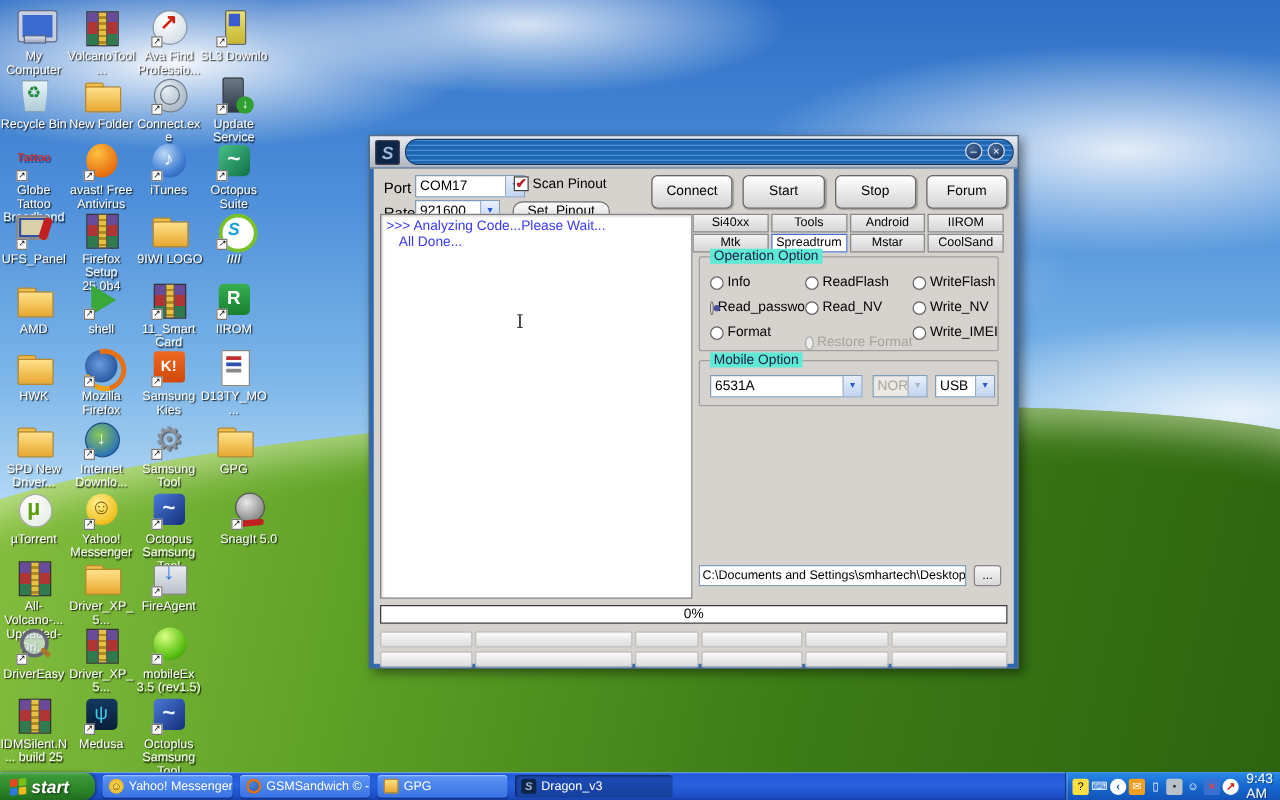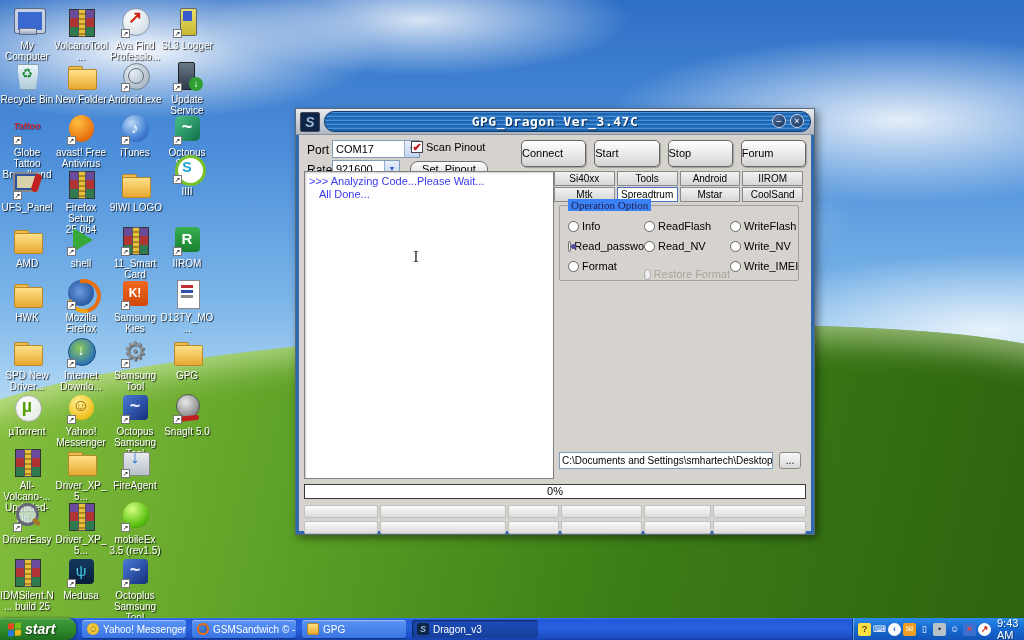--- a/index.html
+++ b/index.html
@@ -166,34 +166,34 @@
   .combo.disabled .ctext { color:#a8a49c; }
   .combo.disabled .cbtn { color:#a8b4c4; }
 
   .chkrow { position:absolute; display:flex; align-items:center; gap:3px; }
   .chk { width:12px; height:12px; background:#fff; border:1px solid #444; color:#c02020;
     font-size:11px; line-height:11px; text-align:center; font-weight:bold; }
   .btn-pill { position:absolute; height:17px; border:1px solid #707070; border-radius:8px;
     background:linear-gradient(#fdfdfd,#d8d8d8); font-size:11px; text-align:center; cursor:default; }
   .mainbtns { position:absolute; left:222px; right:5px; top:5px; height:27px; display:flex; gap:8px; }
   .mbtn { flex:1; border:1px solid #666; border-radius:5px; background:linear-gradient(#ffffff,#d4d4d4);
-    font-size:11px; line-height:25px; box-shadow:1px 1px 1px rgba(0,0,0,.25); cursor:default; }
+    font-size:11px; text-align:center; line-height:25px; box-shadow:1px 1px 1px rgba(0,0,0,.25); cursor:default; }
 
   .tabrow { position:absolute; left:255px; right:8px; height:15px; display:flex; gap:2px; }
   .tab { flex:1; background:linear-gradient(#f2f2f2,#d6d6d6); border:1px solid #8a8a8a;
     font-size:10px; text-align:center; line-height:13px; cursor:default; }
   .tab.active { background:#fff; border-color:#4a74c8; }
 
   .logarea { position:absolute; left:5px; top:36px; width:250px; height:308px; background:#fff;
     border:1px solid #808080; box-shadow:inset 1px 1px 2px rgba(0,0,0,.2); padding:3px 4px;
     font-size:11px; line-height:13px; overflow:hidden; }
 
   .groupbox { position:absolute; border:1px solid #a0a0a0; border-radius:2px; }
-  .groupbox .glabel { position:absolute; top:-7px; left:8px; background:#3b82f6; padding:0 3px;
-    font-size:11px; color:#20204a;font-family:Liberation Serif, serif; }
+  .groupbox .glabel { position:absolute; top:-7px; left:8px; background:#5eead4; padding:0 3px;
+    font-size:11px; color:#20204a; }
   #op-grid { position:absolute; inset:10px 4px 2px 8px; display:grid;
     grid-template-columns:76px 86px auto; grid-auto-rows:20px; align-items:center; }
   .radio-item { display:flex; align-items:center; gap:3px; font-size:11px; white-space:nowrap; }
   .rdot { width:11px; height:11px; border-radius:50%; background:#fff; border:1px solid #666; position:relative; }
   .radio-item.checked .rdot::after { content:""; position:absolute; left:2px; top:2px; width:5px; height:5px;
     border-radius:50%; background:#5050a0; }
   .radio-item.disabled { color:#a8a49c;margin-top:16px; }
   .radio-item.disabled .rdot { border-color:#aaa; background:#eee; }
 
   .pathbox { position:absolute; left:260px; top:317px; width:214px; height:17px; background:#fff;
@@ -267,35 +267,35 @@
       <div class="dicon" style="left: 108px; top: 6px;">
         <span class="gi g-avafind">
           <span class="sc">↗</span>
         </span>
         <div class="lbl">Ava Find Professio...</div>
       </div>
       <div class="dicon" style="left: 160px; top: 6px;">
         <span class="gi g-phone">
           <span class="sc">↗</span>
         </span>
-        <div class="lbl">SL3 Logger</div>
+        <div class="lbl">SL3 Downlo</div>
       </div>
       <div class="dicon" style="left: 0px; top: 60px;">
         <span class="gi g-recycle"></span>
         <div class="lbl">Recycle Bin</div>
       </div>
       <div class="dicon" style="left: 54px; top: 60px;">
         <span class="gi g-folder"></span>
         <div class="lbl">New Folder</div>
       </div>
       <div class="dicon" style="left: 108px; top: 60px;">
         <span class="gi g-globe">
           <span class="sc">↗</span>
         </span>
-        <div class="lbl">Android.exe</div>
+        <div class="lbl">Connect.exe</div>
       </div>
       <div class="dicon" style="left: 160px; top: 60px;">
         <span class="gi g-updsvc">
           <span class="sc">↗</span>
         </span>
         <div class="lbl">Update Service</div>
       </div>
       <div class="dicon" style="left: 0px; top: 113px;">
         <span class="gi g-tattoo">
           <span class="sc">↗</span>
@@ -327,21 +327,21 @@
         <div class="lbl">UFS_Panel</div>
       </div>
       <div class="dicon" style="left: 54px; top: 168px;">
         <span class="gi g-winrar"></span>
         <div class="lbl">Firefox Setup 25.0b4</div>
       </div>
       <div class="dicon" style="left: 108px; top: 168px; text-align: right;">
         <span class="gi g-folder"></span>
         <div class="lbl">9IWI LOGO</div>
       </div>
-      <div class="dicon" style="left: 160px; top: 152px;">
+      <div class="dicon" style="left: 160px; top: 168px; font-style: italic;">
         <span class="gi g-skypeG">
           <span class="sc">↗</span>
         </span>
         <div class="lbl">IIII</div>
       </div>
       <div class="dicon" style="left: 0px; top: 224px;">
         <span class="gi g-folder"></span>
         <div class="lbl">AMD</div>
       </div>
       <div class="dicon" style="left: 54px; top: 224px;">
@@ -411,21 +411,21 @@
           <span class="sc">↗</span>
         </span>
         <div class="lbl">Yahoo! Messenger</div>
       </div>
       <div class="dicon" style="left: 108px; top: 392px;">
         <span class="gi g-blueOcto">
           <span class="sc">↗</span>
         </span>
         <div class="lbl">Octopus Samsung Tool</div>
       </div>
-      <div class="dicon" style="left: 160px; top: 392px;">
+      <div class="dicon" style="left: 172px; top: 392px;">
         <span class="gi g-snagit">
           <span class="sc">↗</span>
         </span>
         <div class="lbl">SnagIt 5.0</div>
       </div>
       <div class="dicon" style="left: 0px; top: 446px;">
         <span class="gi g-winrar"></span>
         <div class="lbl">All-Volcano-... Updaded-Dri...</div>
       </div>
       <div class="dicon" style="left: 54px; top: 446px;">
@@ -469,21 +469,20 @@
           <span class="sc">↗</span>
         </span>
         <div class="lbl">Octoplus Samsung Tool</div>
       </div>
     </div>
 
   <div class="win">
     <div class="titlebar">
       <div class="logo">S</div>
       <div class="bluebar"></div>
-      <div class="title-text">GPG_Dragon  Ver_3.47C</div>
       <div class="wbtns">
         <div class="wbtn">–</div>
         <div class="wbtn">×</div>
       </div>
     </div>
 
     <div class="client">
       <div class="flabel" style="left:8px;top:8px;">Port</div>
       <div class="combo" style="left:33px;top:5px;width:88px;justify-content:flex-end;">
         <span class="ctext">COM17</span>
@@ -561,20 +560,35 @@
               <span class="rdot"></span>
               <span>Restore Format</span>
             </div>
             <div class="radio-item">
               <span class="rdot"></span>
               <span>Write_IMEI</span>
             </div>
           </div>
       </div>
 
+      <div class="groupbox" style="left:260px;right:12px;top:153px;height:37px;">
+        <span class="glabel">Mobile Option</span>
+        <div class="combo" style="left:8px;top:11px;width:122px;">
+          <span class="ctext">6531A</span>
+          <span class="cbtn">▼</span>
+        </div>
+        <div class="combo disabled" style="left:138px;top:11px;width:44px;">
+          <span class="ctext">NOR</span>
+          <span class="cbtn">▼</span>
+        </div>
+        <div class="combo" style="left:188px;top:11px;width:48px;">
+          <span class="ctext">USB</span>
+          <span class="cbtn">▼</span>
+        </div>
+      </div>
 
       <div class="pathbox">C:\Documents and Settings\smhartech\Desktop\D13T</div>
       <div class="browsebtn">...</div>
 
       <div class="progress">0%</div>
       <div class="srow" style="top:370px;" id="srow1">
           <div class="scell" style="flex: 88 0 0px;"></div>
           <div class="scell" style="flex: 150 0 0px;"></div>
           <div class="scell" style="flex: 60 0 0px;"></div>
           <div class="scell" style="flex: 95 0 0px;"></div>

